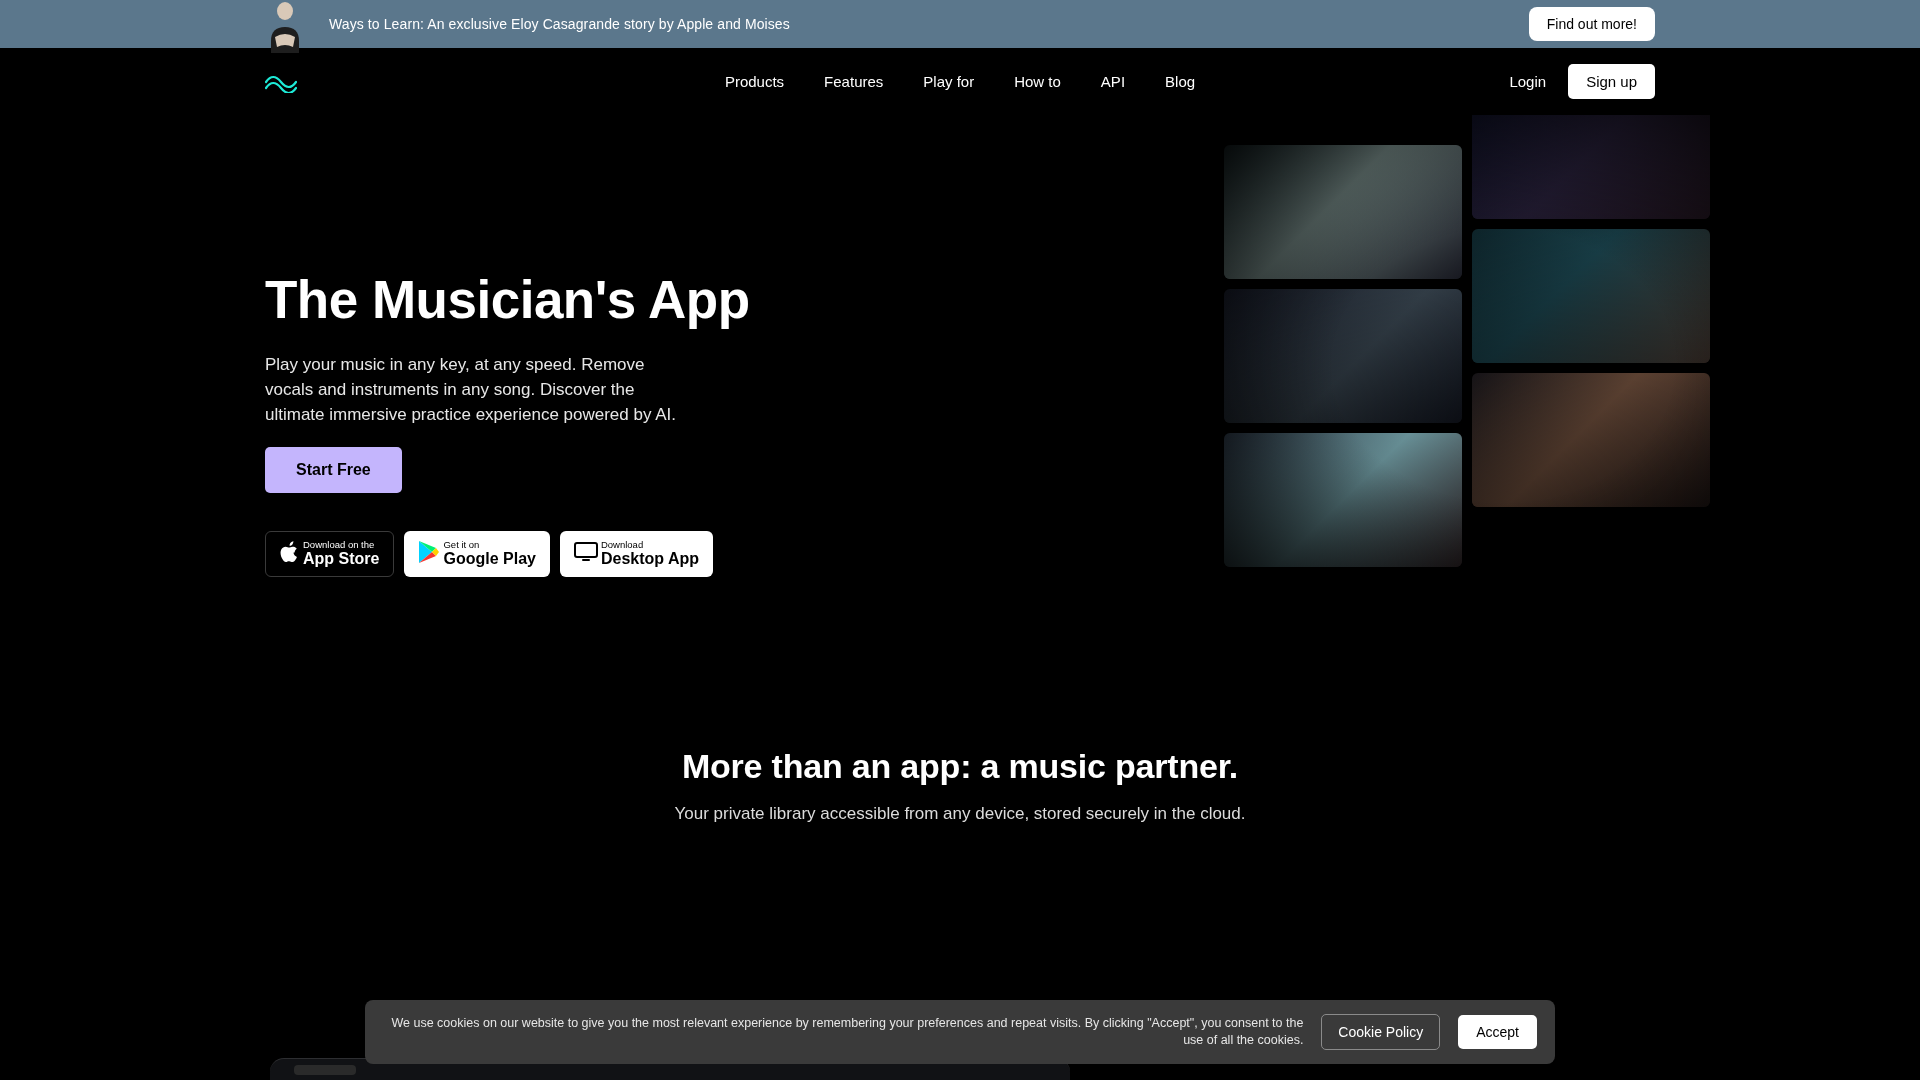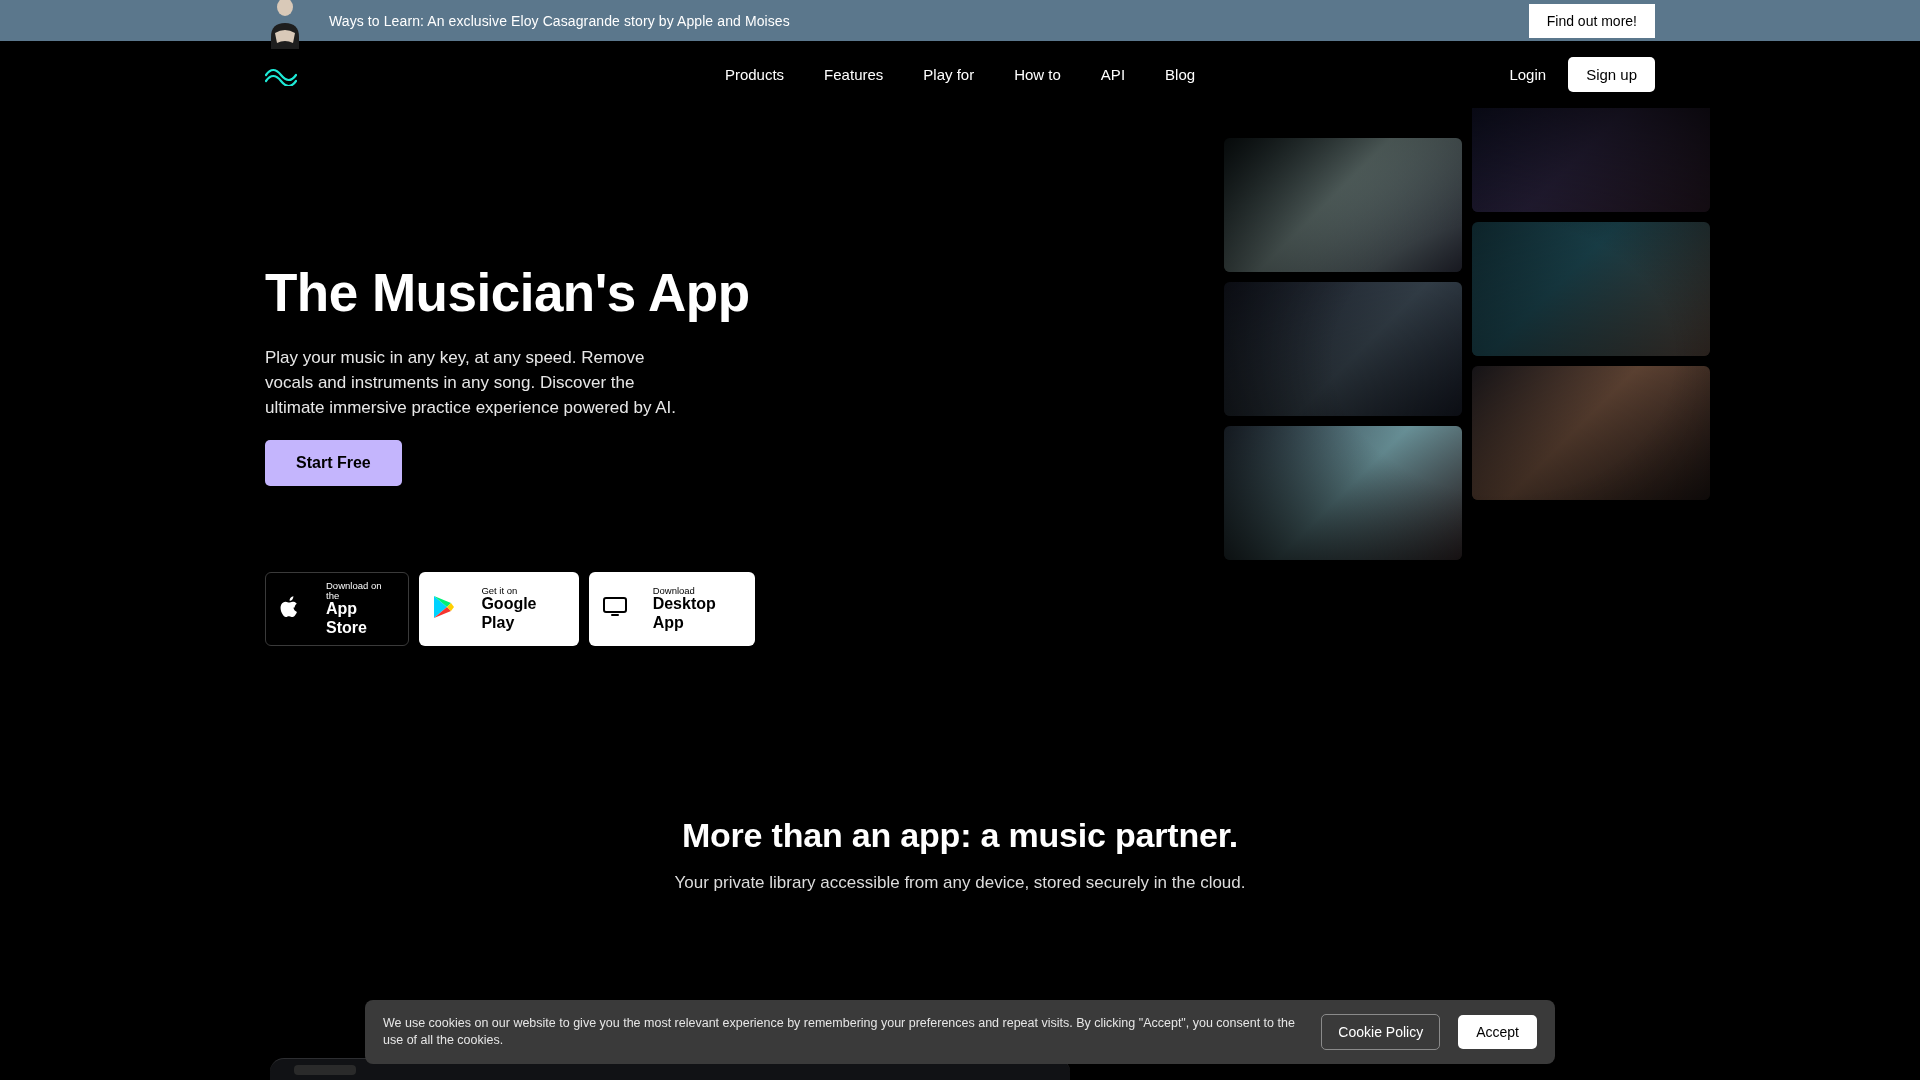--- a/index.html
+++ b/index.html
@@ -9,21 +9,21 @@
     color: #fff;
     width: 1920px;
     height: 1080px;
     overflow: hidden;
     position: relative;
   }
 
   
   .announce {
     width: 100%;
-    height: 41px;
+    height: 48px;
     background: #5b778c;
     display: flex;
     align-items: center;
     justify-content: space-between;
     padding: 0 265px 0 265px;
     position: relative;
     z-index: 5;
   }
   .announce-left {
     display: flex;
@@ -44,21 +44,21 @@
     color: #fff;
     letter-spacing: 0.1px;
   }
   .announce-btn {
     background: #fff;
     color: #000;
     border: none;
     font-size: 14px;
     font-weight: 500;
     padding: 9px 18px;
-    border-radius: 0;
+    border-radius: 8px;
     cursor: pointer;
   }
 
   
   .site-header {
     width: 100%;
     height: 67px;
     background: #000;
     display: flex;
     align-items: center;
@@ -140,26 +140,25 @@
     cursor: pointer;
     margin-bottom: 38px;
   }
   .store-row { display: flex; gap: 10px; }
   .store-badge {
     background: #fff;
     border-radius: 6px;
     color: #000;
     display: flex;
     align-items: center;
-    gap: 26px;
+    gap: 3px;
     padding: 8px 14px;
     cursor: pointer;
     min-width: 110px;
     text-decoration: none;
-    margin-top: 48px;
   }
   .store-badge.dark { background: #000; border: 1px solid #3a3a3a; color: #fff; }
   .store-badge .s-small { font-size: 9.5px; line-height: 1; display: block; }
   .store-badge .s-big   { font-size: 16px; font-weight: 600; line-height: 1.15; display: block; }
   .store-badge svg { flex-shrink: 0; }
 
   
   .hero-grid {
     position: absolute;
     right: 210px;
@@ -226,20 +225,21 @@
     align-items: center;
     padding: 14px 18px;
     gap: 18px;
     z-index: 20;
   }
   .cookie-text {
     flex: 1;
     font-size: 12.5px;
     line-height: 1.4;
     color: #e6e6e6;
+    text-align: right;
   }
   .cookie-policy-btn {
     background: transparent;
     border: 1px solid #8a8a8a;
     color: #fff;
     font-size: 14px;
     padding: 9px 16px;
     border-radius: 5px;
     cursor: pointer;
   }

